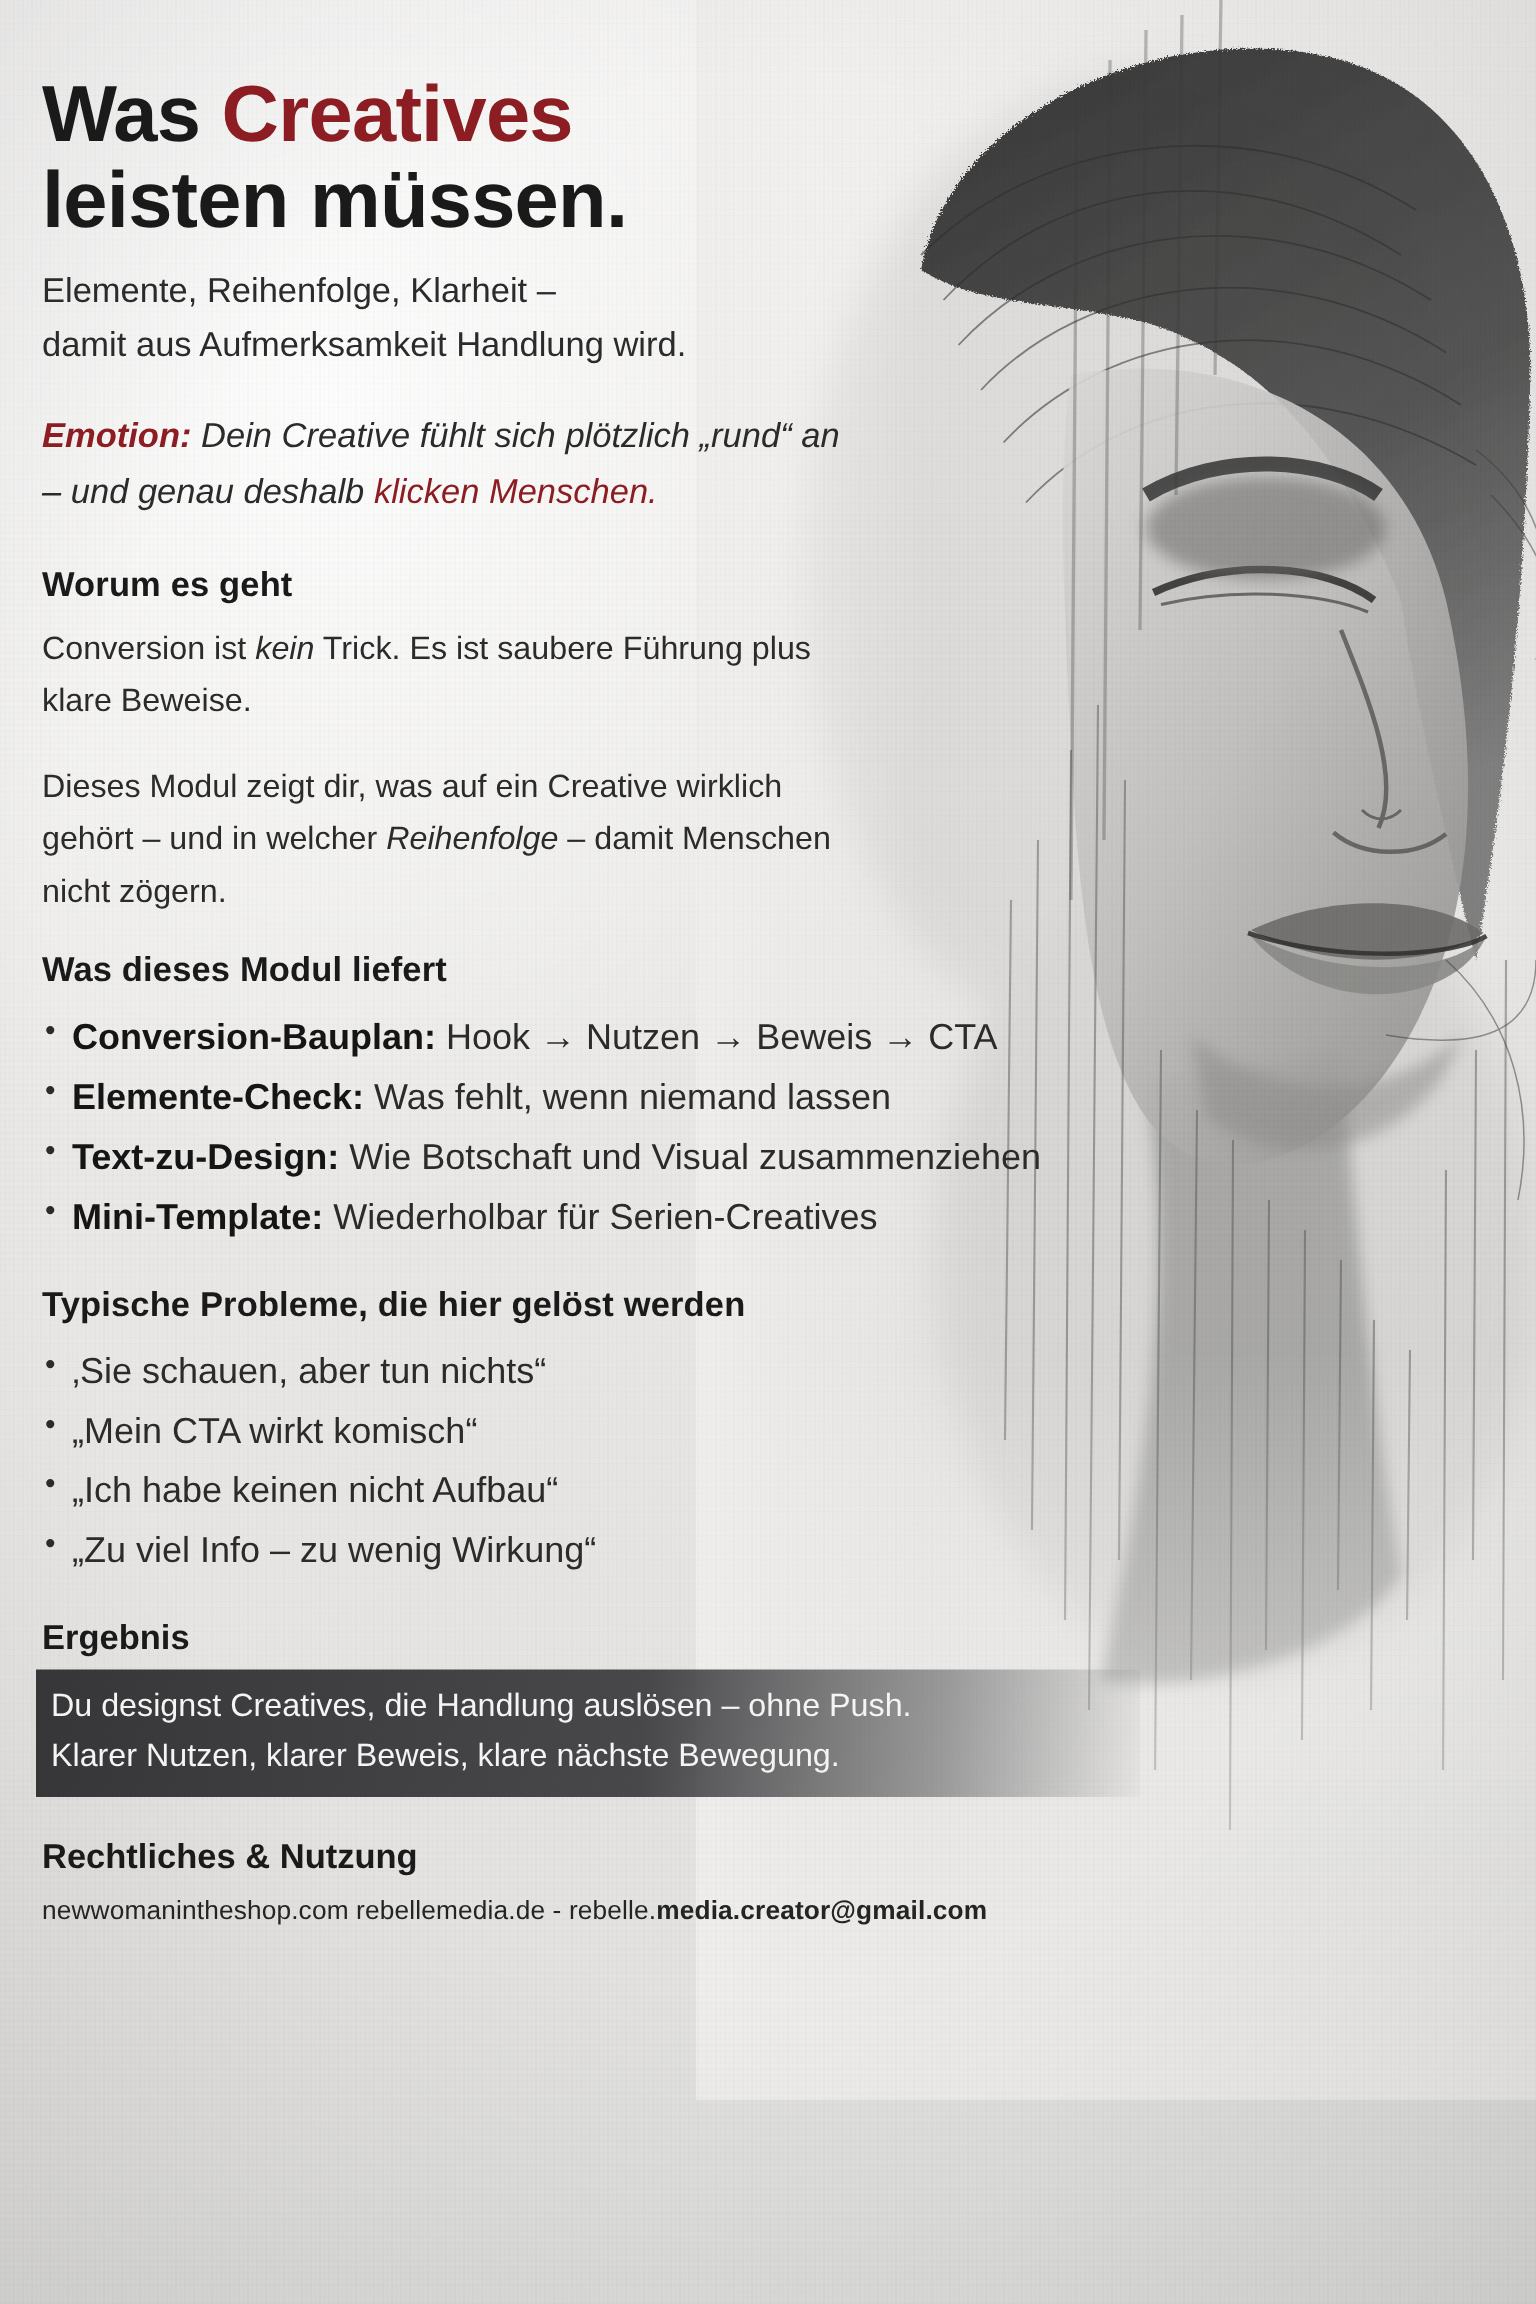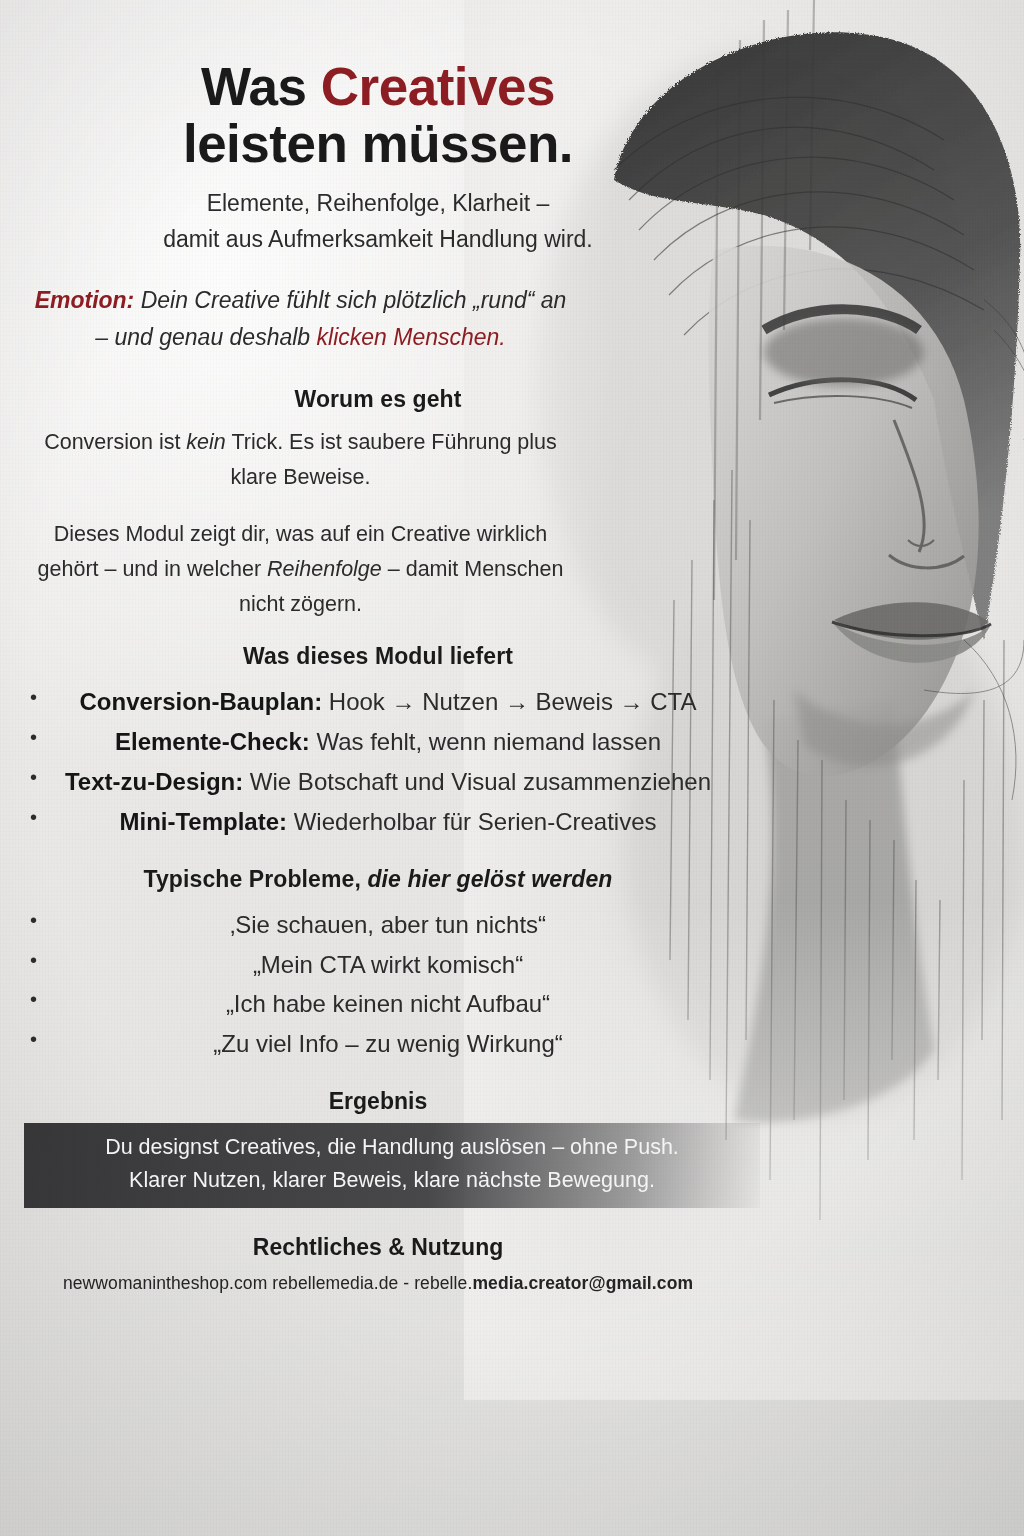--- a/index.html
+++ b/index.html
@@ -49,23 +49,22 @@
     width: 560px;
     height: 1400px;
     pointer-events: none;
   }
   .artwork svg { display: block; width: 100%; height: 100%; }
 
   
   .content {
     position: absolute;
     left: 28px;
-    top: 58px;
+    top: 48px;
     width: 700px;
-    text-align: center;
   }
 
   .title {
     font-size: 53px;
     line-height: 1.08;
     font-weight: 700;
     letter-spacing: -0.5px;
     color: #1a1a1a;
     margin: 0 0 14px 0;
   }
@@ -90,21 +89,21 @@
   .emotion .lead { color: #8c1d22; font-weight: 600; font-style: italic; }
   .emotion .tail { color: #8c1d22; font-style: italic; }
 
   h2.section {
     font-size: 23px;
     font-weight: 700;
     color: #1a1a1a;
     margin: 0 0 12px 0;
     letter-spacing: 0.1px;
   }
-  h2.section .it { font-style: italic; font-weight: 700; }
+  h2.section .it { font-weight: 700; }
 
   p.body {
     font-size: 21.5px;
     line-height: 1.62;
     color: #2b2b2b;
     margin: 0 0 22px 0;
     max-width: 545px;
   }
   p.body .it { font-style: italic; }
 

